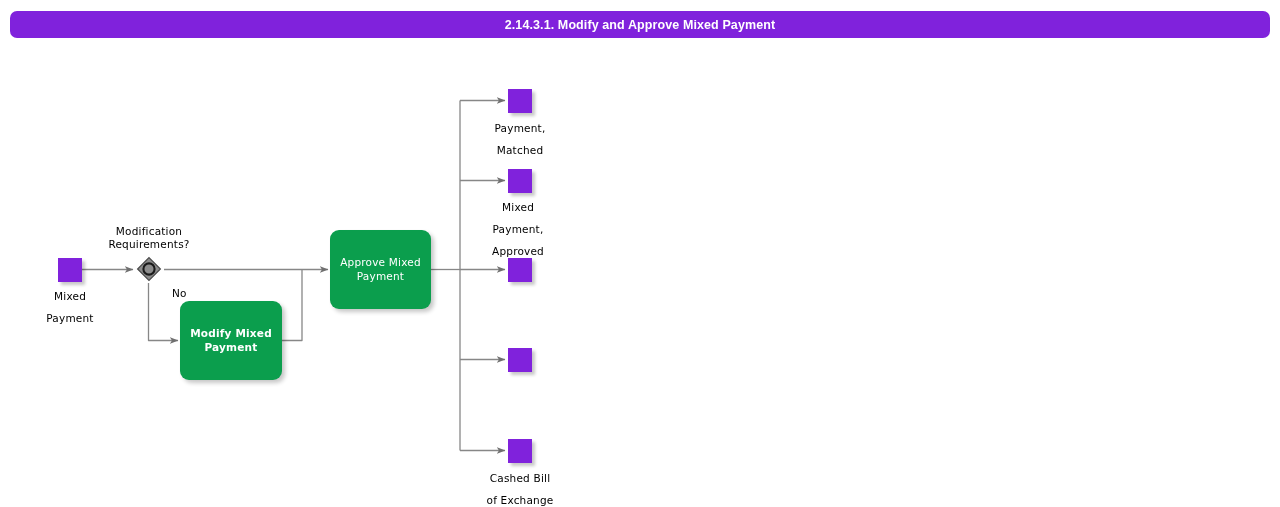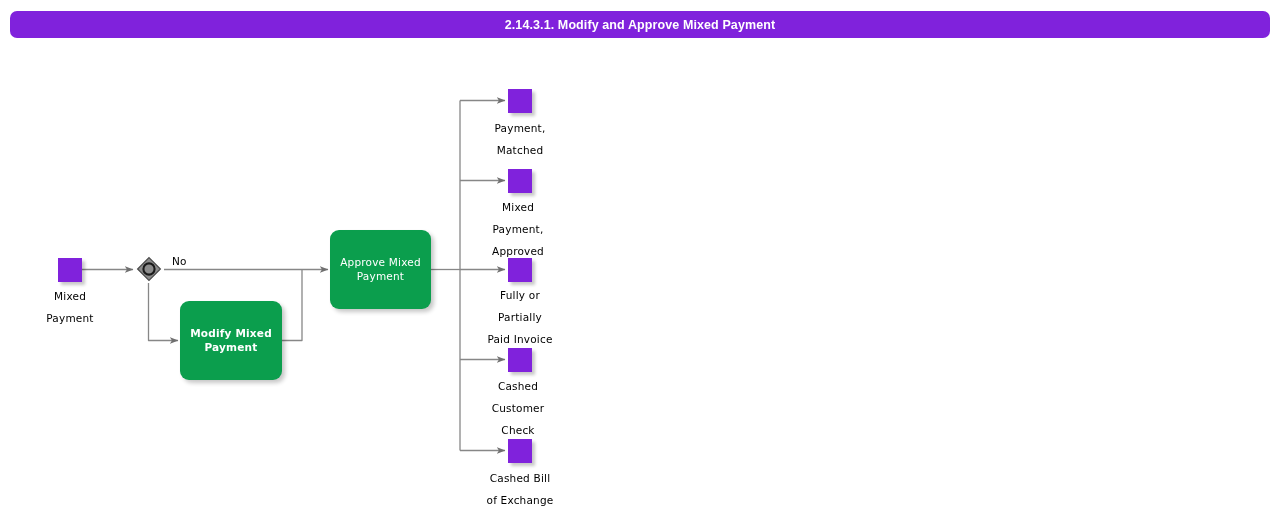--- a/index.html
+++ b/index.html
@@ -113,20 +113,21 @@
   }
 
   
   .edge-label {
     position: absolute;
     font-family: "DejaVu Sans", sans-serif;
     font-size: 10.5px;
     color: #000000;
     letter-spacing: 0.2px;
     white-space: nowrap;
+    margin-top: 32px;
   }
 </style>
 </head>
 <body>
 
 <div id="canvas">
 
   <div class="title-bar">
     <span class="title-text">2.14.3.1. Modify and Approve Mixed Payment</span>
   </div>
@@ -166,20 +167,22 @@
   <div class="event" style="left:58px; top:258px;"></div>
   <div class="event-label" style="left:14px; top:285px; width:112px;">Mixed
 Payment</div>
 
   <div class="gateway" style="left:136px; top:256px;">
     <svg width="26" height="26" viewBox="0 0 26 26">
       <path d="M13,1.6 L24.4,13 L13,24.4 L1.6,13 Z" fill="#8c8c8c" stroke="#4a4a4a" stroke-width="1.2"></path>
       <circle cx="13" cy="13" r="5.6" fill="none" stroke="#1a1a1a" stroke-width="2.1"></circle>
     </svg>
   </div>
+  <div class="gateway-label" style="left:93px; top:225px; width:112px;">Modification
+Requirements?</div>
 
   <div class="edge-label" style="left:172px; top:255px;">No</div>
 
   <div class="task" style="left:180px; top:301px; width:102px; height:79px;font-weight:bold;">
     <span class="task-label">Modify Mixed
 Payment</span>
   </div>
 
   <div class="task" style="left:330px; top:230px; width:101px; height:79px;">
     <span class="task-label">Approve Mixed
@@ -189,26 +192,20 @@
   <div class="event" style="left:508px; top:89px;"></div>
   <div class="event-label" style="left:464px; top:117px; width:112px;">Payment,
 Matched</div>
 
   <div class="event" style="left:508px; top:169px;"></div>
   <div class="event-label" style="left:462px; top:196px; width:112px;">Mixed
 Payment,
 Approved</div>
 
   <div class="event" style="left:508px; top:258px;"></div>
-  <div class="event-label" style="left:463px; top:284px; width:114px;">Fully or
-Partially
-Paid Invoice</div>
 
   <div class="event" style="left:508px; top:348px;"></div>
-  <div class="event-label" style="left:462px; top:375px; width:112px;">Cashed
-Customer
-Check</div>
 
   <div class="event" style="left:508px; top:439px;"></div>
   <div class="event-label" style="left:463px; top:467px; width:114px;">Cashed Bill
 of Exchange</div>
 
 </div>
 
 </body></html>

